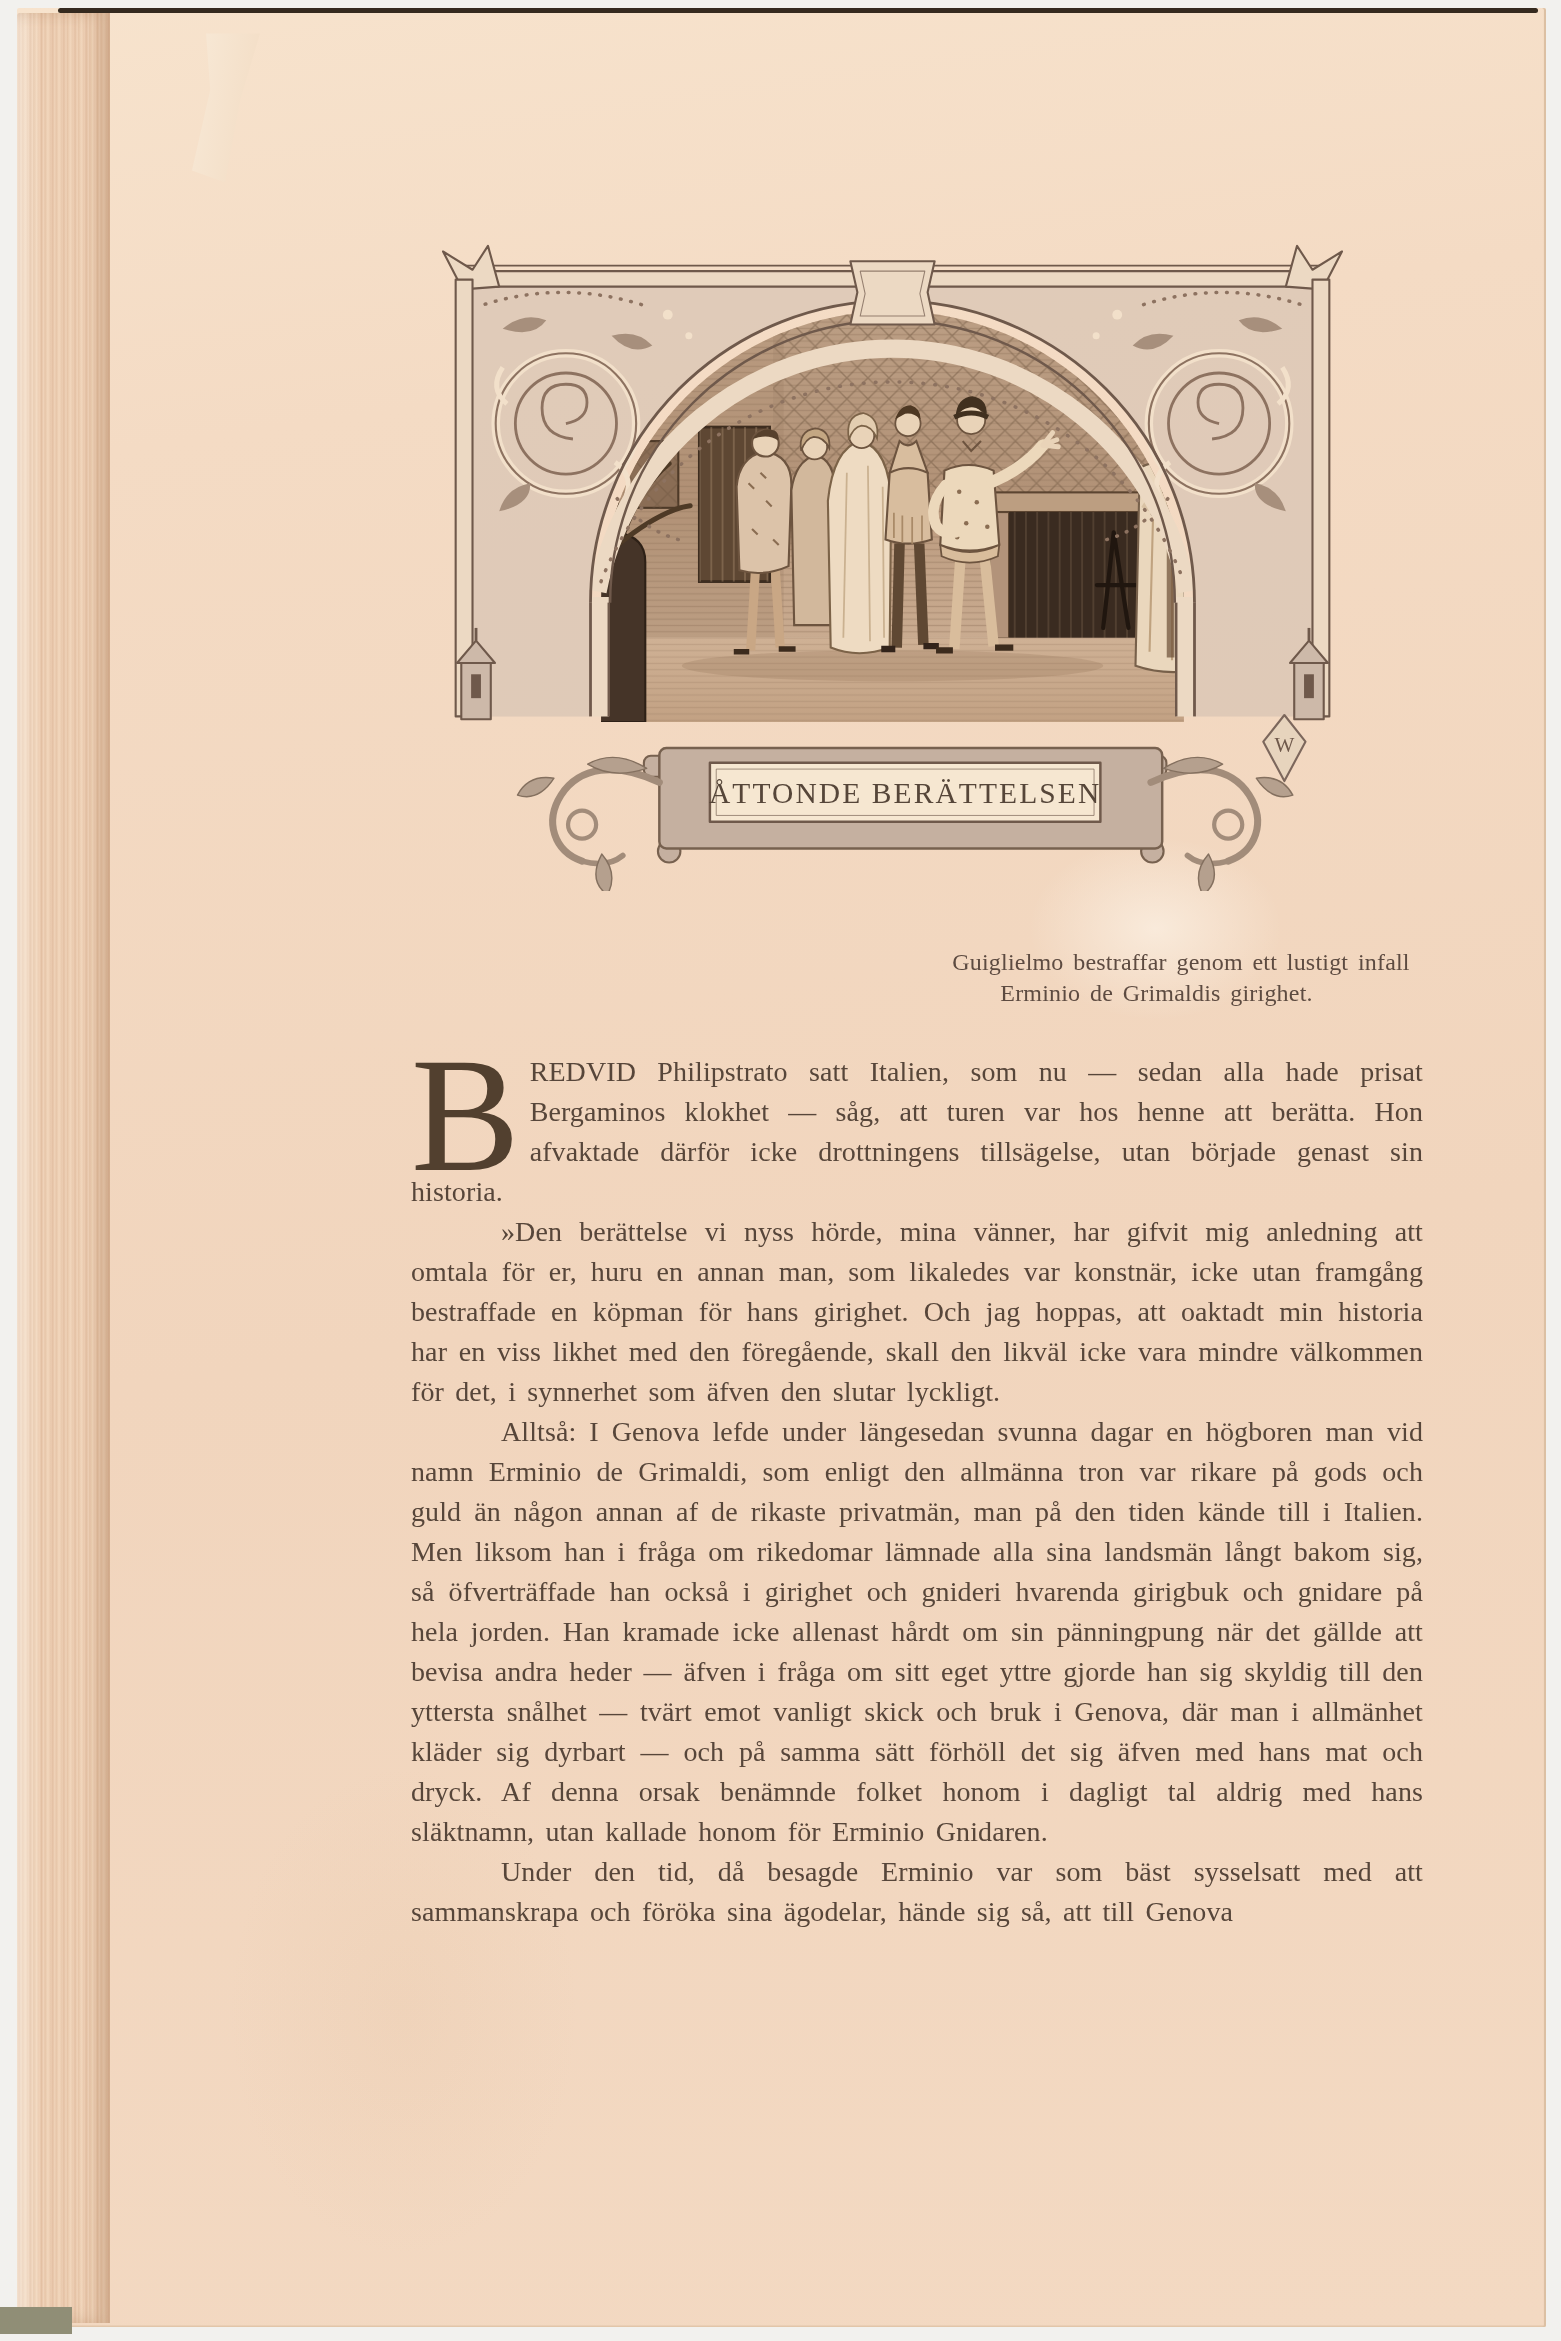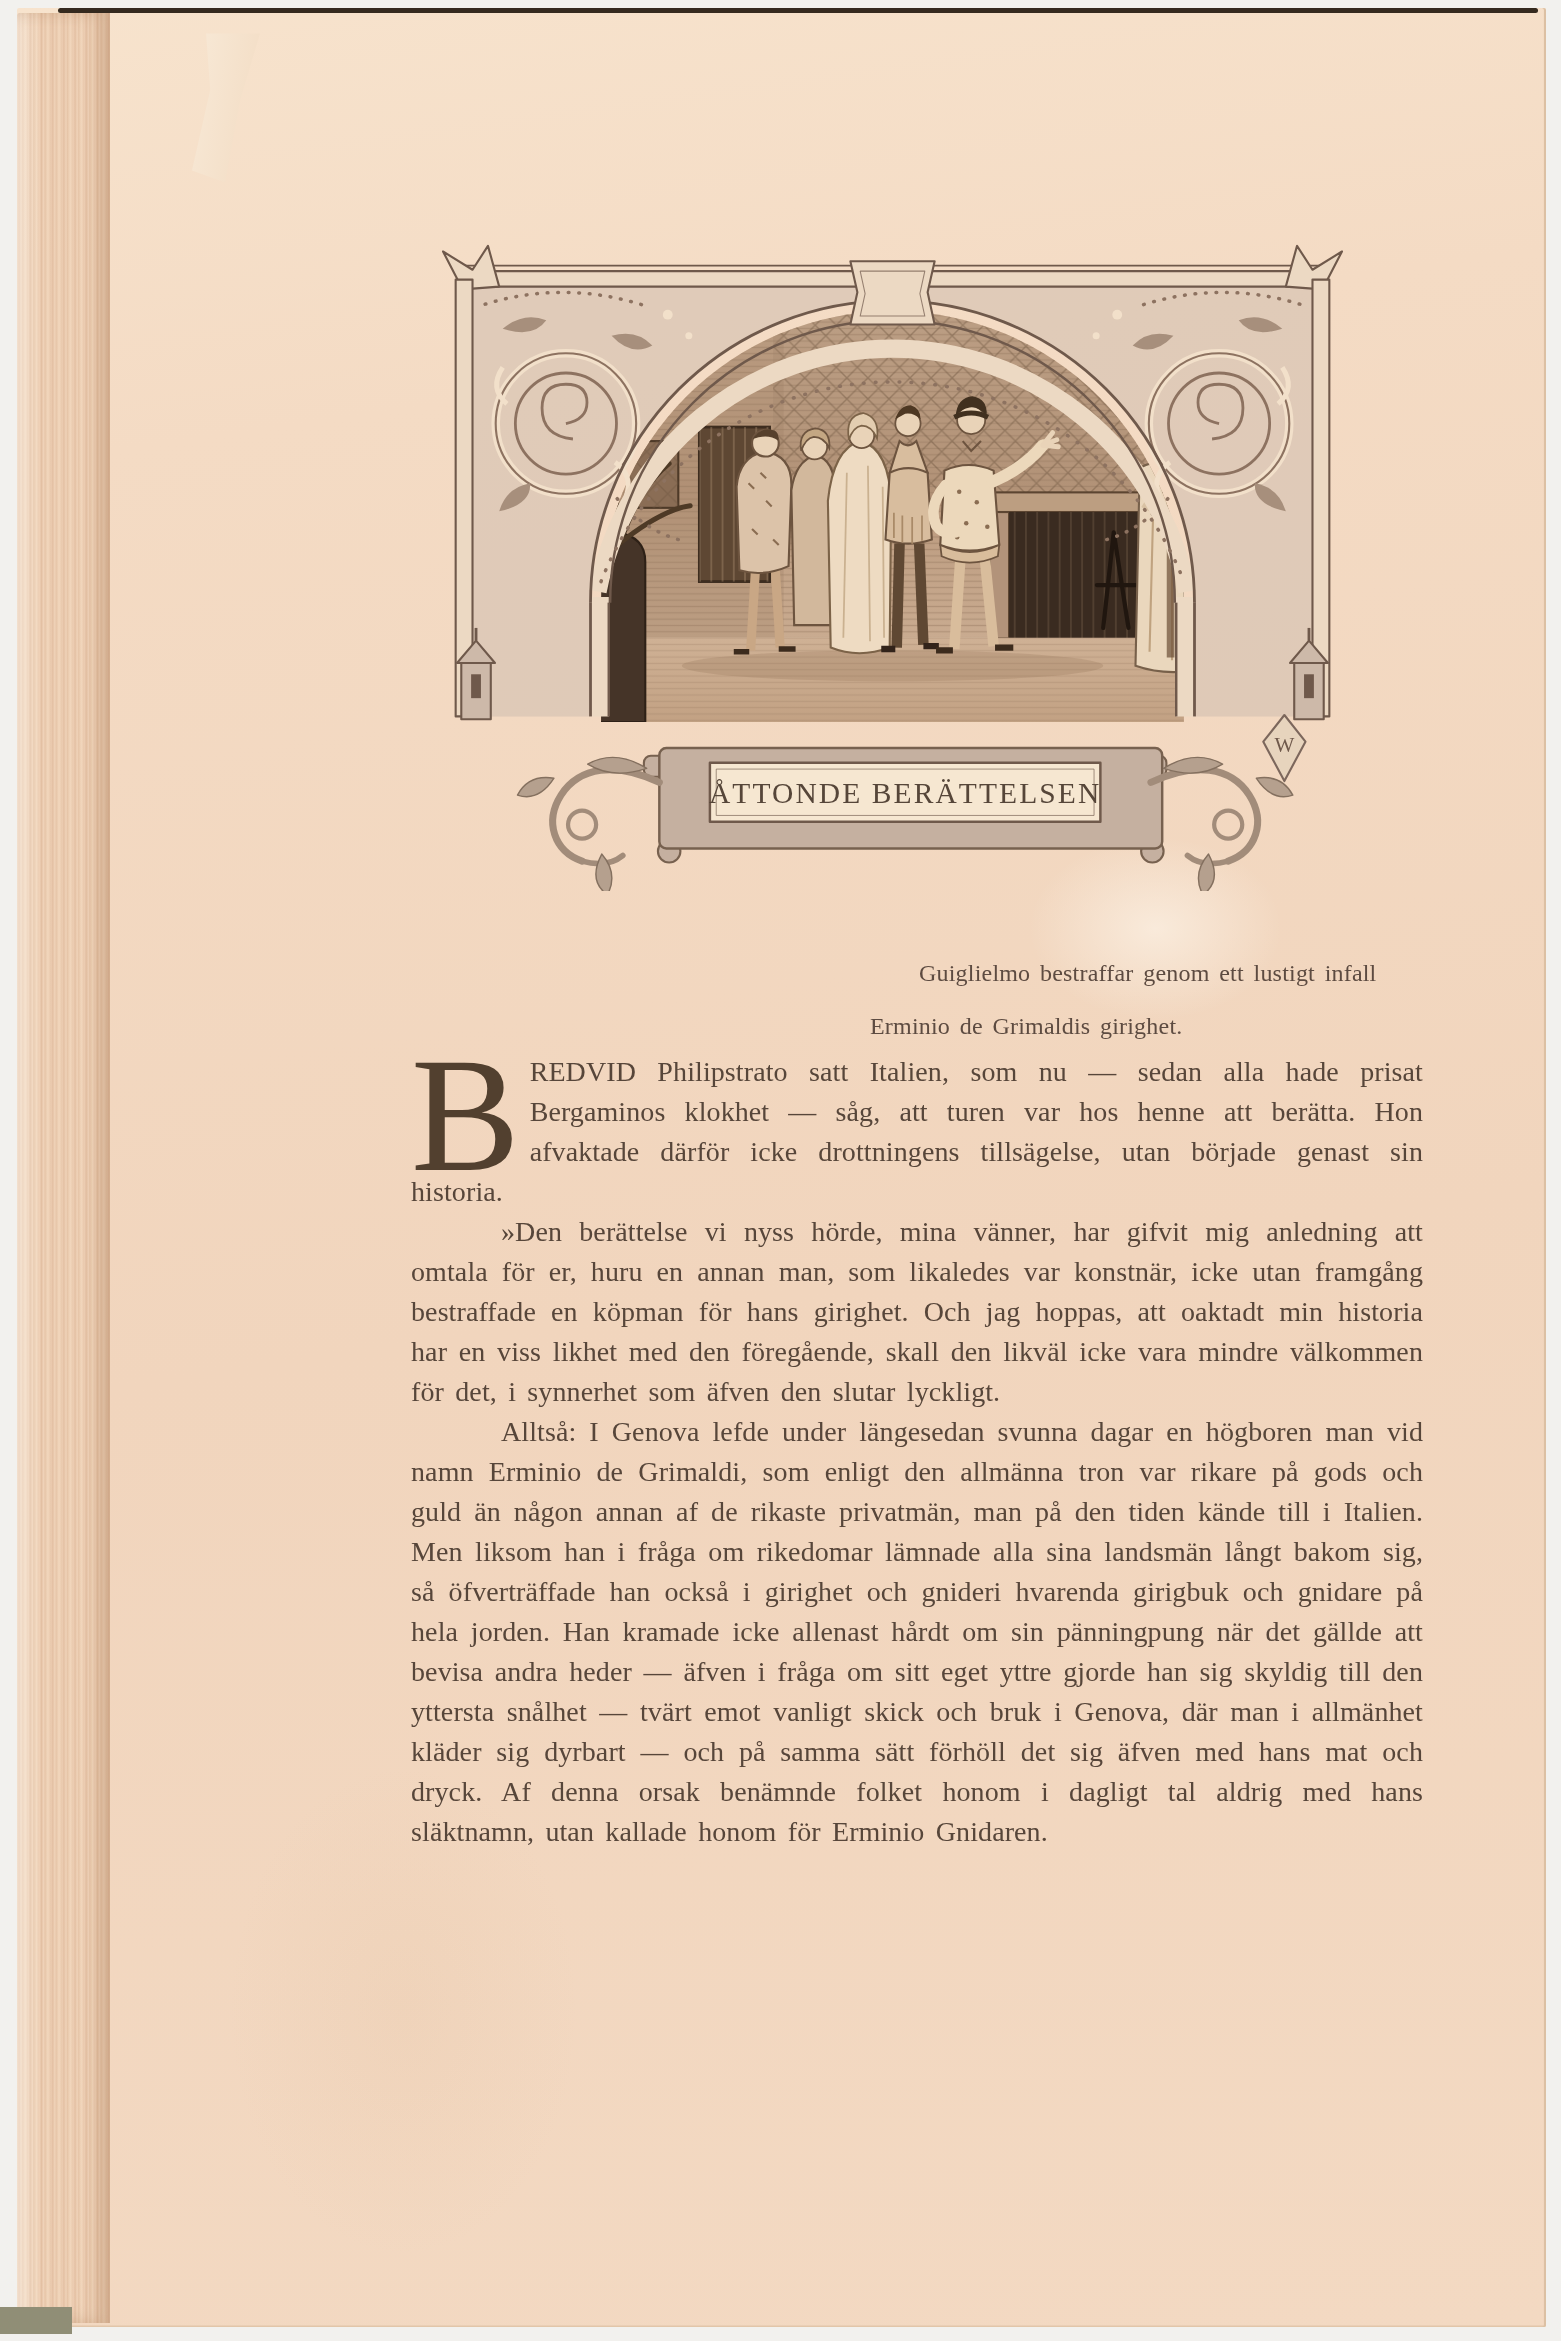--- a/index.html
+++ b/index.html
@@ -44,22 +44,22 @@
     position:absolute;left:0;top:2307px;width:72px;height:27px;
     background:#908e76;
   }
   .headpiece{
     position:absolute;left:419px;top:222px;width:913px;height:661px;
   }
   .headpiece svg{display:block;width:913px;height:661px;}
   svg text{font-family:"Liberation Serif", serif;}
   .summary{
     position:absolute;left:853px;top:939px;width:573px;
-    font-size:24px;line-height:53px;color:#5d4b41;
-    text-indent:49px;word-spacing:3.5px;letter-spacing:0.2px;
+    font-size:24px;line-height:31px;color:#5d4b41;
+    text-indent:49px;word-spacing:3.5px;letter-spacing:0.2px;text-align:center;
   }
   .bodytext{
     position:absolute;left:394px;top:1044px;width:1012px;
     font-size:28px;line-height:40px;color:#57463a;
     text-align:justify;word-spacing:4.2px;letter-spacing:0.1px;
   }
   .bodytext p{margin:0;}
   .bodytext p.ind{text-indent:90px;}
   .dropcap{
     float:left;font-size:163px;line-height:114px;
@@ -286,17 +286,18 @@
       </g>
     </svg>
   </div>
 
   <div class="summary">Guiglielmo bestraffar genom ett lustigt infall Erminio de Grimaldis girighet.</div>
 
   <div class="bodytext">
     <p><span class="dropcap">B</span><span>REDVID Philipstrato satt Italien, som nu — sedan alla hade prisat Bergaminos klokhet — såg, att turen var hos henne att berätta. Hon afvaktade därför icke drottningens tillsägelse, utan började genast sin historia.</span></p>
     <p class="ind">»Den berättelse vi nyss hörde, mina vänner, har gifvit mig anledning att omtala för er, huru en annan man, som likaledes var konstnär, icke utan framgång bestraffade en köpman för hans girighet. Och jag hoppas, att oaktadt min historia har en viss likhet med den föregående, skall den likväl icke vara mindre välkommen för det, i synnerhet som äfven den slutar lyckligt.</p>
     <p class="ind">Alltså: I Genova lefde under längesedan svunna dagar en högboren man vid namn Erminio de Grimaldi, som enligt den allmänna tron var rikare på gods och guld än någon annan af de rikaste privatmän, man på den tiden kände till i Italien. Men liksom han i fråga om rikedomar lämnade alla sina landsmän långt bakom sig, så öfverträffade han också i girighet och gnideri hvarenda girigbuk och gnidare på hela jorden. Han kramade icke allenast hårdt om sin pänningpung när det gällde att bevisa andra heder — äfven i fråga om sitt eget yttre gjorde han sig skyldig till den yttersta snålhet — tvärt emot vanligt skick och bruk i Genova, där man i allmänhet kläder sig dyrbart — och på samma sätt förhöll det sig äfven med hans mat och dryck. Af denna orsak benämnde folket honom i dagligt tal aldrig med hans släktnamn, utan kallade honom för Erminio Gnidaren.</p>
+    <p class="ind">Under den tid, då besagde Erminio var som bäst sysselsatt med att sammanskrapa och föröka sina ägodelar, hände sig så, att till Genova</p>
   </div>
 </div>
 
 <div class="board-corner"></div>
 
 
 </body></html>

